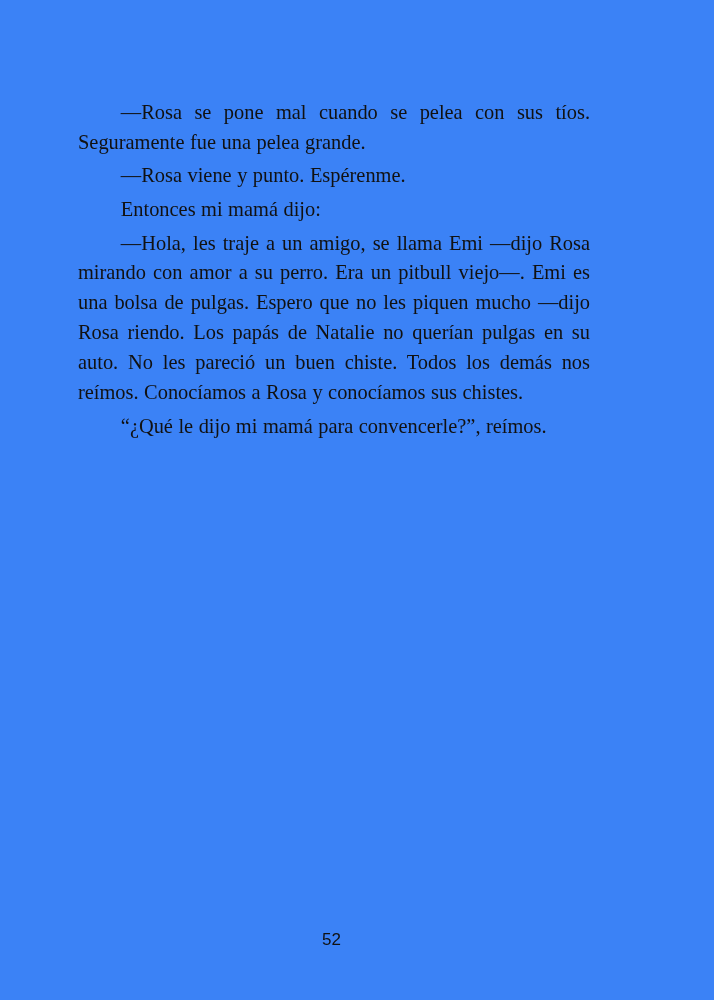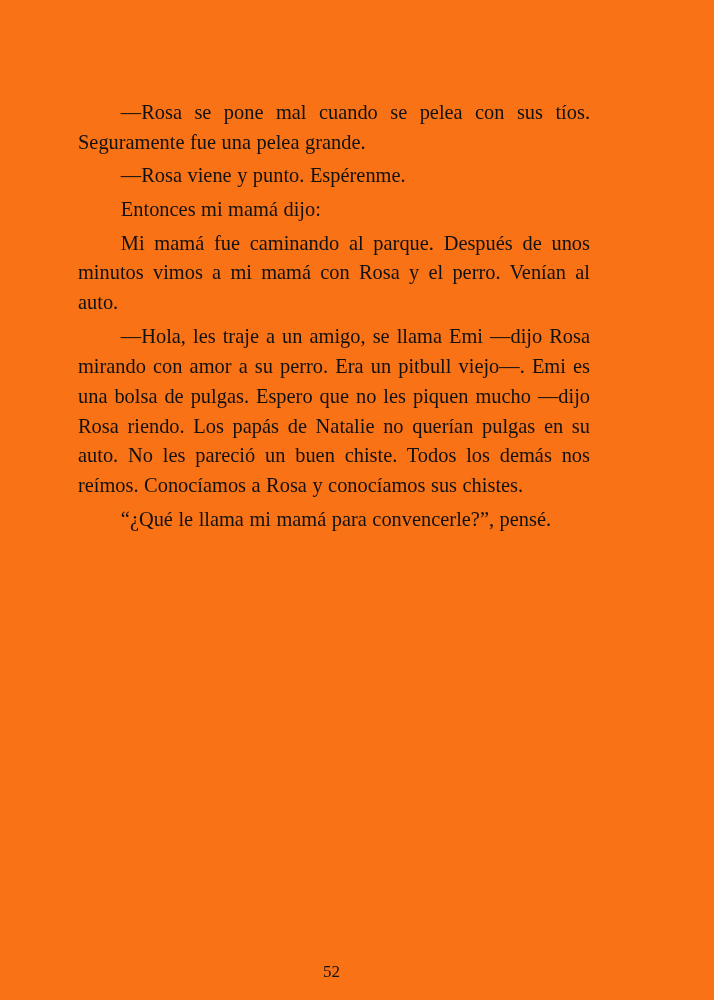--- a/index.html
+++ b/index.html
@@ -13,21 +13,21 @@
     position: relative;
     font-family: "Liberation Serif", "DejaVu Serif", serif;
     color: #111111;
   }
   .page {
     position: absolute;
     left: 0;
     top: 0;
     width: 714px;
     height: 1000px;
-    background: #f97316;
+    background: #3b82f6;
     overflow: hidden;
   }
   .text-block {
     position: absolute;
     left: 78px;
     top: 98px;
     width: 512px;
   }
   p.para {
     margin: 0 0 0.18em 0;
@@ -38,34 +38,32 @@
     hyphens: none;
     word-spacing: 0.02em;
   }
   .folio {
     position: absolute;
     left: 0;
     top: 930px;
     width: 663px;
     text-align: center;
     font-size: 17px;
-    font-family: Liberation Serif, serif;
+    font-family: Liberation Sans, sans-serif;
     color: #111111;
-    margin-top: 32px;
   }
 </style>
 </head>
 <body>
 
 <div class="page">
 
   <div class="text-block">
     <p class="para">—Rosa se pone mal cuando se pelea con sus tíos. Seguramente fue una pelea grande.</p>
     <p class="para">—Rosa viene y punto. Espérenme.</p>
     <p class="para">Entonces mi mamá dijo:</p>
-    <p class="para">Mi mamá fue caminando al parque. Después de unos minutos vimos a mi mamá con Rosa y el perro. Venían al auto.</p>
     <p class="para">—Hola, les traje a un amigo, se llama Emi —dijo Rosa mirando con amor a su perro. Era un pitbull viejo—. Emi es una bolsa de pulgas. Espero que no les piquen mucho —dijo Rosa riendo. Los papás de Natalie no querían pulgas en su auto. No les pareció un buen chiste.  Todos los demás nos reímos. Conocíamos a Rosa y conocíamos sus chistes.</p>
-    <p class="para">“¿Qué le llama mi mamá para convencerle?”, pensé.</p>
+    <p class="para">“¿Qué le dijo mi mamá para convencerle?”, reímos.</p>
   </div>
 
   <div class="folio">52</div>
 
 </div>
 
 </body></html>

